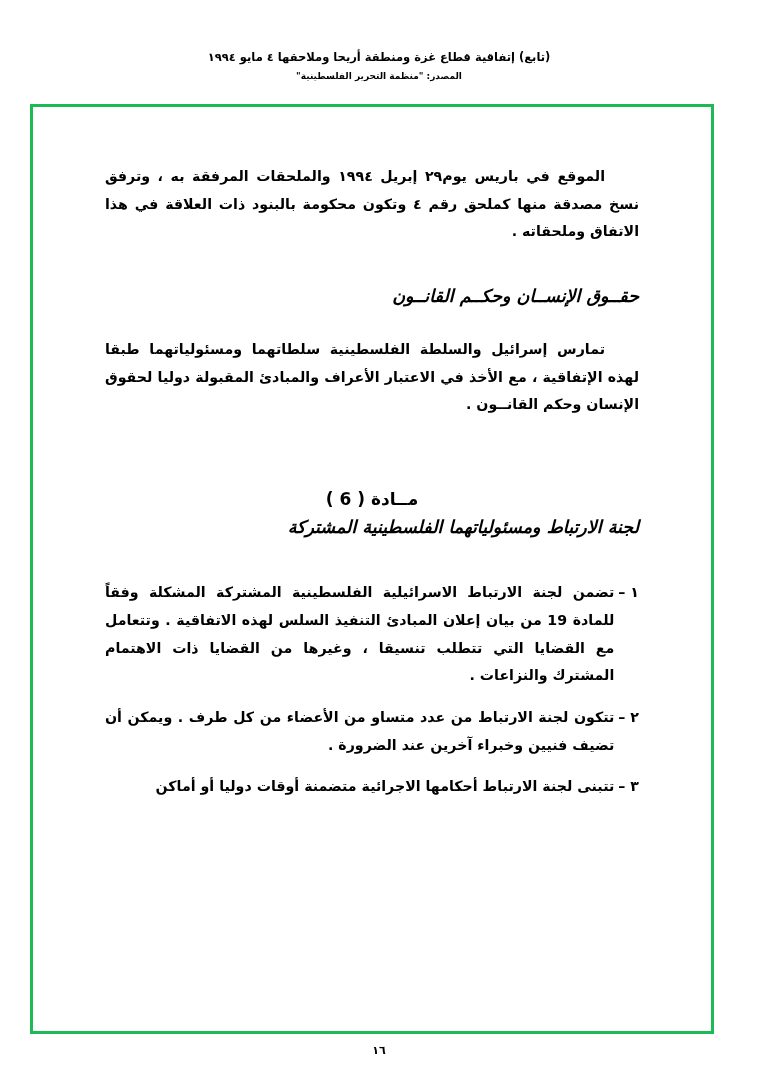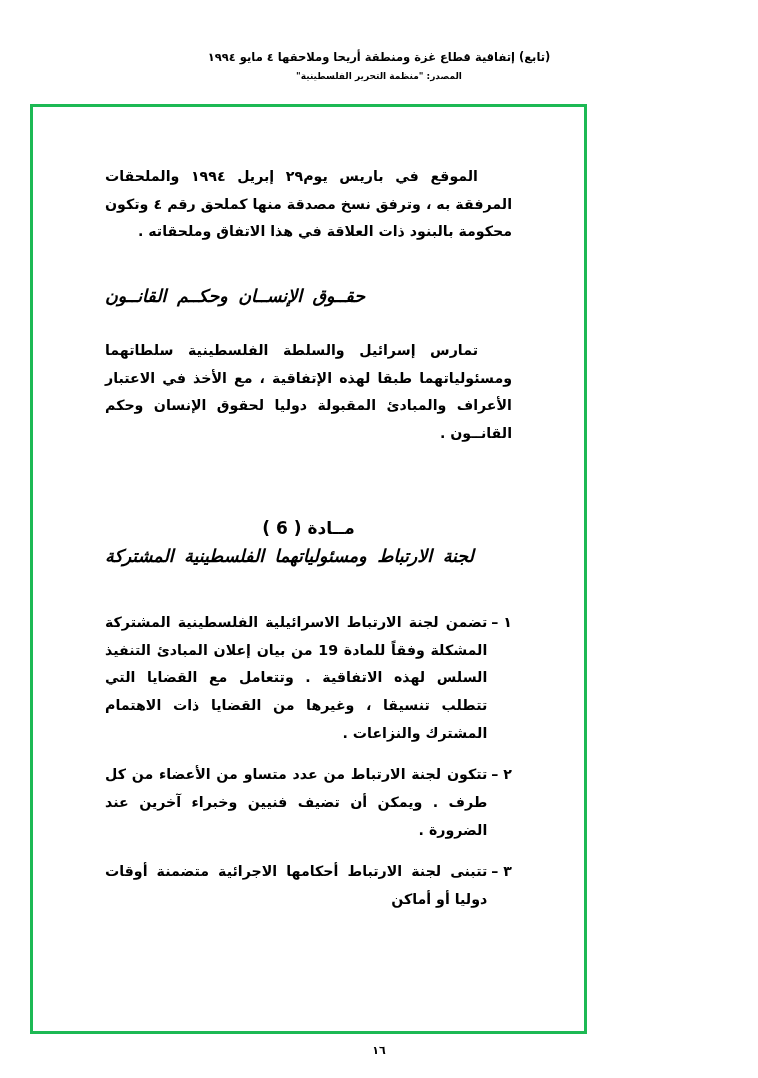--- a/index.html
+++ b/index.html
@@ -38,21 +38,21 @@
     font-weight: bold;
     margin-top: 7px;
     direction: rtl;
   }
 
   
   .frame {
     position: absolute;
     left: 30px;
     top: 104px;
-    width: 557px;
+    width: 684px;
     height: 930px;
     border: 3px solid #1db954;
     box-sizing: border-box;
   }
   .frame-inner {
     position: absolute;
     left: 0;
     top: 0;
     right: 0;
     bottom: 0;
@@ -77,27 +77,26 @@
 
   .article-title {
     text-align: center;
     font-size: 17px;
     font-weight: bold;
     letter-spacing: 1px;
     margin: 30px 0 8px 0;
     direction: rtl;
   }
   .article-subtitle {
-    text-align: left;
+    text-align: right;
     font-size: 17.5px;
     font-weight: bold;
     font-style: italic;
     margin: 0 0 8px 0;
     direction: rtl;
-    font-family: Liberation Mono, monospace;
   }
 
   .gap-lg { height: 34px; }
   .gap-md { height: 22px; }
 
   
   .item {
     display: flex;
     flex-direction: row;
     direction: rtl;

